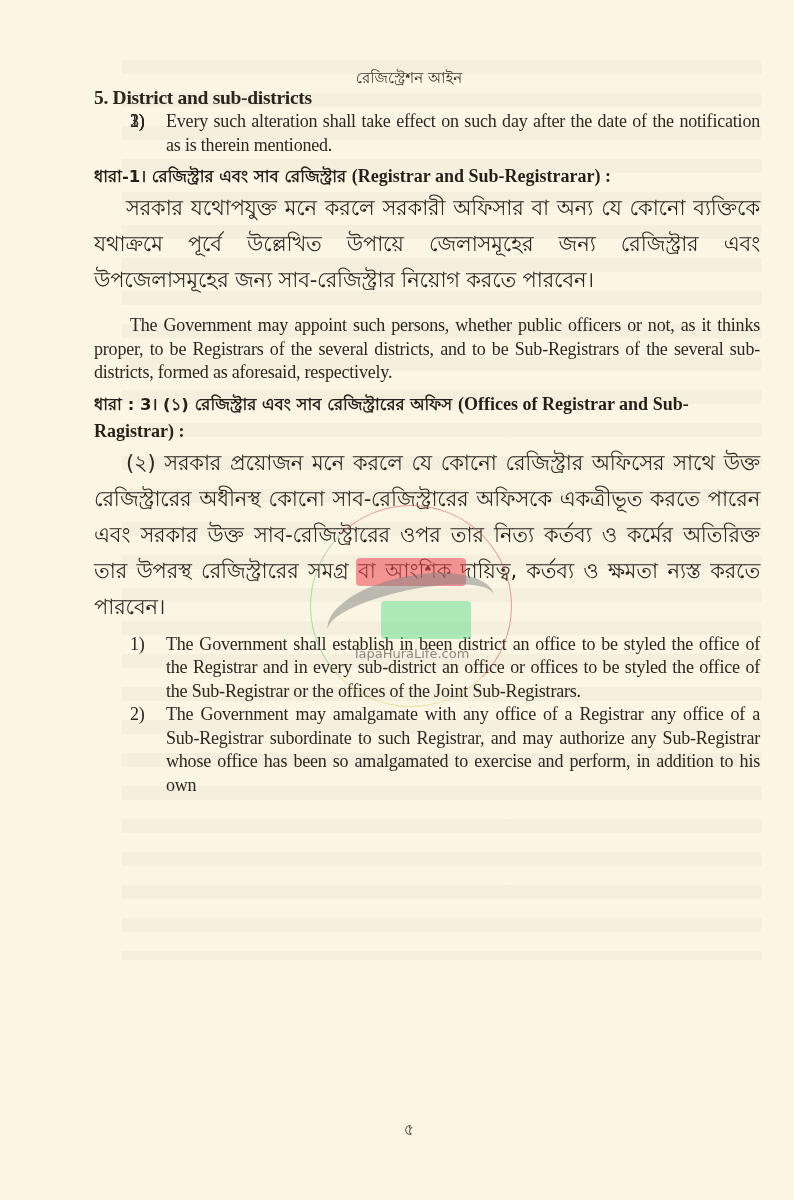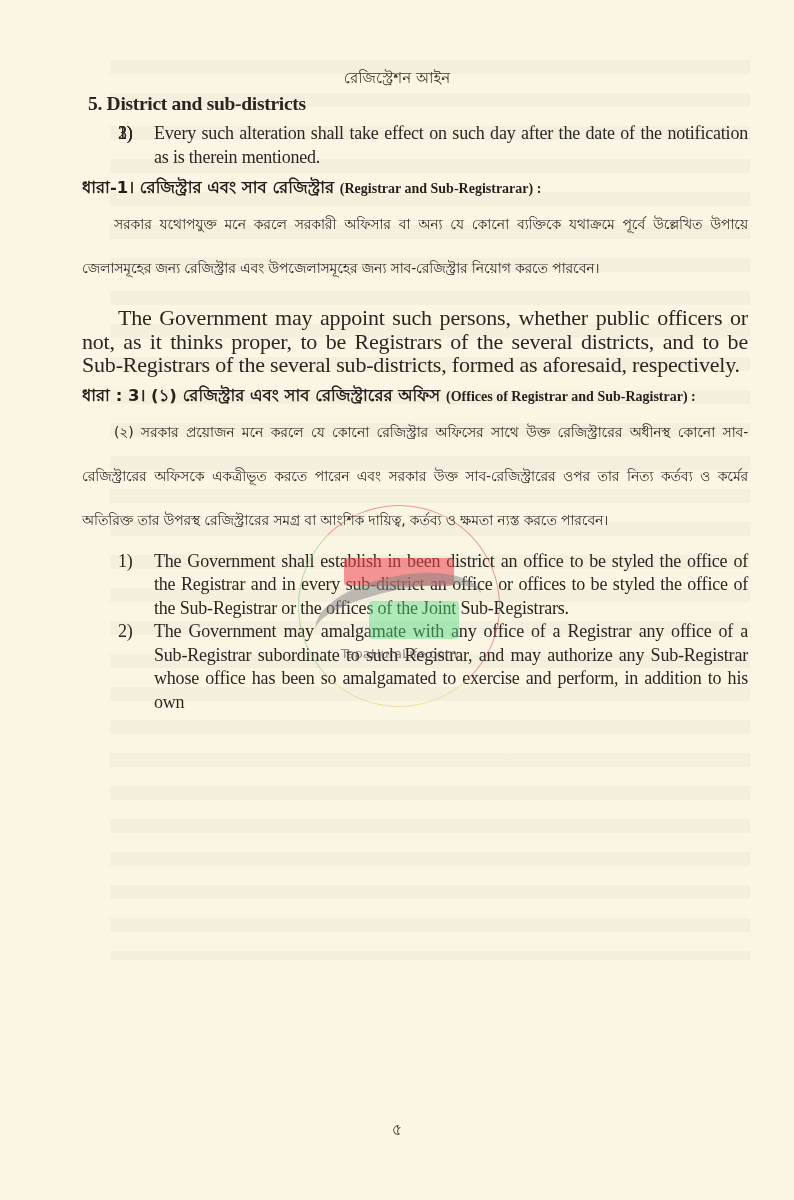--- a/index.html
+++ b/index.html
@@ -3,54 +3,54 @@
 <meta charset="utf-8">
 <style>
   html, body { margin: 0; padding: 0; }
   body {
     width: 794px; height: 1200px; overflow: hidden;
     background: #fbf6e4;
     font-family: "Liberation Serif", "DejaVu Serif", serif;
     color: #2a2622;
     position: relative;
   }
-  .page { position: absolute; left: 0; top: 0; width: 654px; height: 1200px; }
+  .page { position: absolute; left: 12px; top: 0; width: 654px; height: 1200px; }
   .bleed {
     position: absolute; left: 110px; top: 60px; width: 640px; height: 900px;
     background:
       repeating-linear-gradient(180deg, rgba(120,110,95,0.05) 0 14px, transparent 14px 33px);
     pointer-events: none;
   }
   .running-head {
     position: absolute; top: 66px; left: 0; width: 794px; text-align: center;
     font-family: "DejaVu Sans", sans-serif; font-size: 15px; color: #3a342d;
   }
   .content { position: absolute; left: 82px; top: 86px; width: 666px; }
   .sec-head {
     font-weight: bold; font-size: 19.5px; letter-spacing: -0.3px;
-    font-family: "Liberation Serif", serif; color: #2b2520; margin: 6px; line-height: 24px;
+    font-family: "Liberation Serif", serif; color: #2b2520; margin: 0; line-height: 24px;
   }
   .num-list { margin: 0; padding: 0; list-style: none; }
   .num-list li {
     position: relative; padding-left: 72px; font-size: 18px; line-height: 23.5px;
     text-align: justify; letter-spacing: -0.2px;
   }
   .num-list li .n { position: absolute; left: 36px; top: 0; }
   .bn-head {
     font-family: "DejaVu Sans", sans-serif; font-size: 16.5px; line-height: 26px;
     font-weight: bold; margin-top: 6px; color: #241f1b;
   }
-  .bn-head .en { font-family: "Liberation Serif", serif; font-size: 14px; }
+  .bn-head .en { font-family: "Liberation Serif", serif; font-size: 18px; }
   .bn-para {
-    font-family: "DejaVu Sans", sans-serif; font-size: 14px; line-height: 44px;
+    font-family: "DejaVu Sans", sans-serif; font-size: 21px; line-height: 36px;
     text-align: justify; text-indent: 32px; margin: 0; letter-spacing: -0.2px;
   }
   .bn-para.noindent { text-indent: 0; }
   .en-para {
-    font-size: 22px; line-height: 23.5px; text-align: justify; text-indent: 36px;
+    font-size: 18px; line-height: 23.5px; text-align: justify; text-indent: 36px;
     margin: 0; letter-spacing: -0.2px;
   }
   .gap { height: 16px; }
   .page-num {
     position: absolute; top: 1117px; left: 0; width: 794px; text-align: center;
     font-family: "DejaVu Sans", sans-serif; font-size: 16px; color: #3a342d;
   }
   .watermark {
     position: absolute; left: 298px; top: 505px; width: 200px; height: 200px;
     border-radius: 50%; pointer-events: none;

